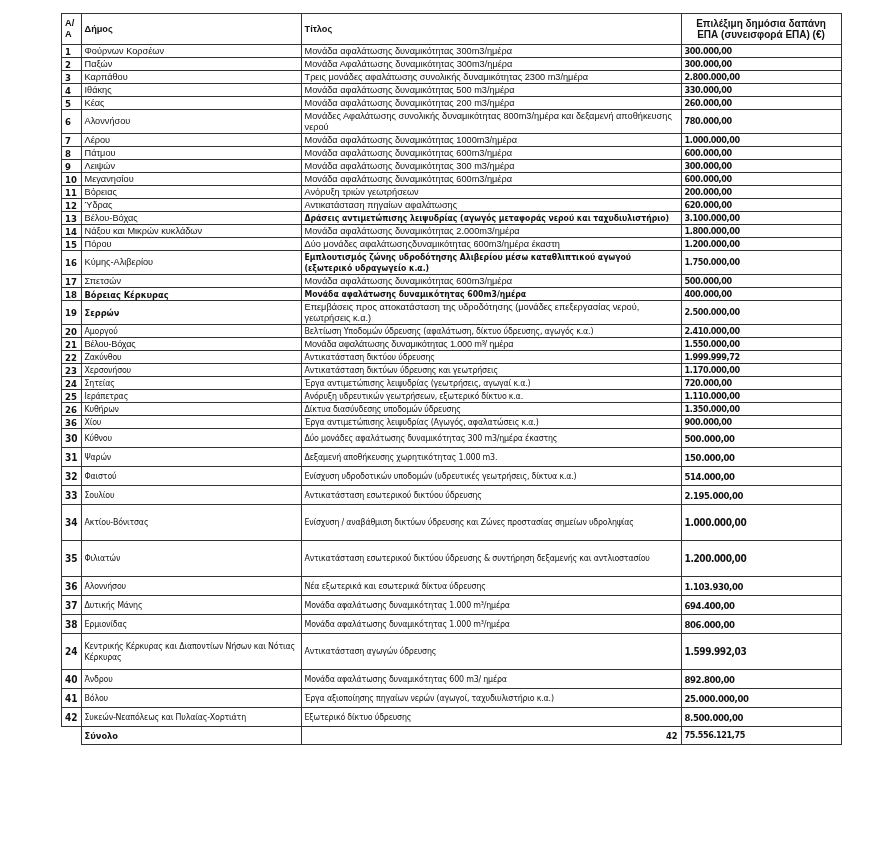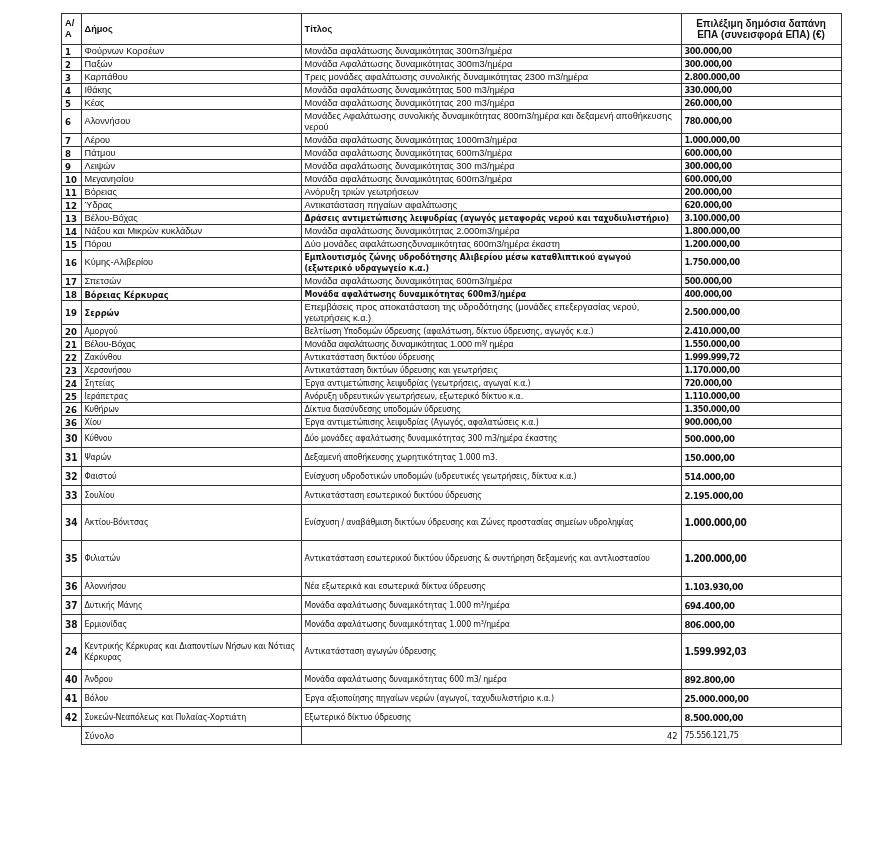--- a/index.html
+++ b/index.html
@@ -13,21 +13,21 @@
   td.amt { text-align: left; padding-right: 38px; font-weight: bold; font-family: "DejaVu Sans Condensed", "DejaVu Sans", sans-serif; font-size: 9px; letter-spacing: -0.4px; }
   td.amt.off { padding-right: 6px; }
   tr.b td.mun, tr.b td.tit { font-weight: normal; font-family: "DejaVu Sans Condensed", "DejaVu Sans", sans-serif; font-size: 8.8px; letter-spacing: -0.2px; }
   tr.r { height: 13px; }
   tr.r2 { height: 24px; }
   tr.big { height: 19px; }
   tr.big td { font-size: 10px; }
   tr.big td.amt { font-size: 9.5px; }
   tr.huge { height: 36px; }
   tr.huge td { font-size: 10px; margin-left: 12px; }
-  tr.total td { font-weight: normal; font-family: "DejaVu Sans Condensed", "DejaVu Sans", sans-serif; height: 17px; }
+  tr.total td { font-weight: bold; font-family: "DejaVu Sans Condensed", "DejaVu Sans", sans-serif; height: 17px; }
   tr.total td.cnt { text-align: right; }
   tr.total td.amt { padding-right: 6px; }
   td.noborder-left { border-left: none; border-bottom: none; }
 </style>
 </head>
 <body>
 
 <div class="wrap">
 <table>
   <colgroup>

